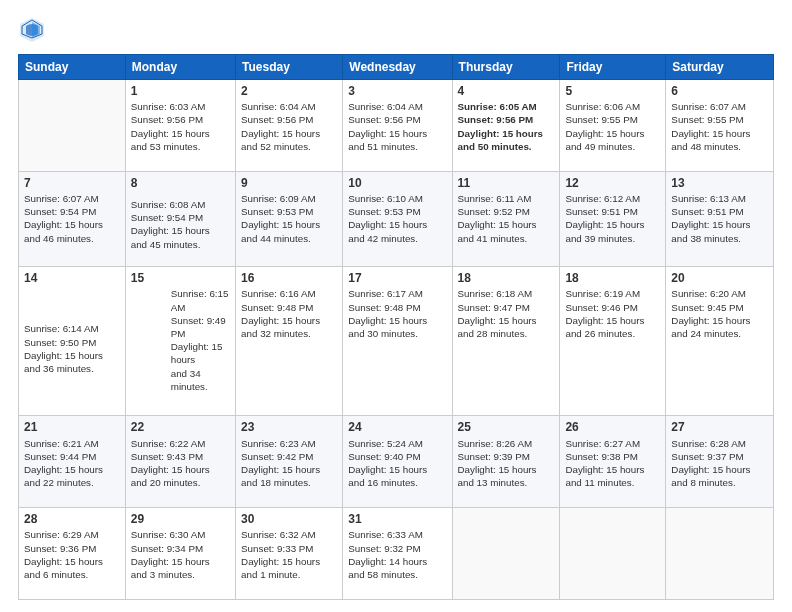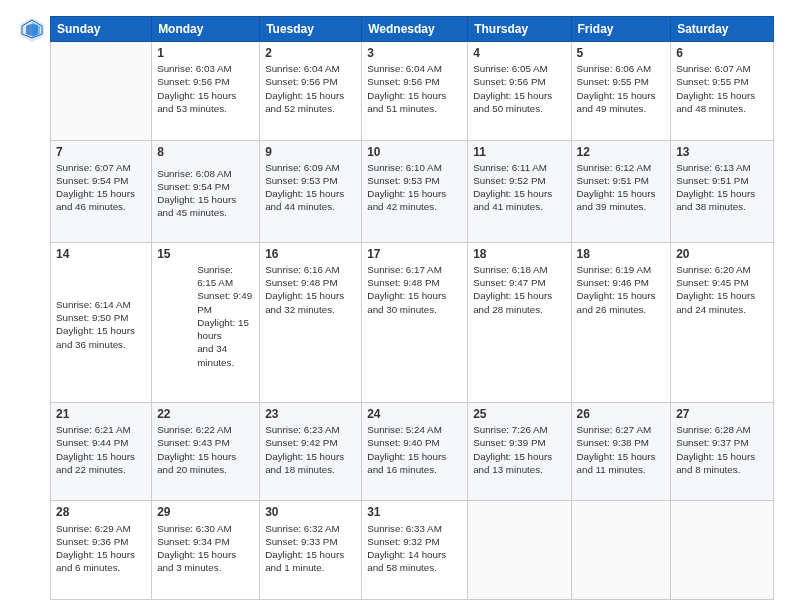--- a/index.html
+++ b/index.html
@@ -8,21 +8,21 @@
       background: #fff;
       width: 792px;
       height: 612px;
       overflow: hidden;
     }
     .page {
       width: 792px;
       height: 612px;
       padding: 16px 18px 12px 18px;
       display: flex;
-      flex-direction: row;
+      flex-direction: column;
     }
     .header {
       display: flex;
       justify-content: space-between;
       align-items: flex-start;
       margin-bottom: 10px;
     }
     .logo {
       display: flex;
       align-items: center;
@@ -155,21 +155,21 @@
           </td>
           <td>
             <span class="day-number">3</span>
             <div class="day-info" style="white-space: pre-line;">Sunrise: 6:04 AM
 Sunset: 9:56 PM
 Daylight: 15 hours
 and 51 minutes.</div>
           </td>
           <td>
             <span class="day-number">4</span>
-            <div class="day-info" style="white-space: pre-line;">Sunrise: 6:05 AM
+            <div class="day-info" style="white-space: pre-line; font-weight: bold;">Sunrise: 6:05 AM
 Sunset: 9:56 PM
 Daylight: 15 hours
 and 50 minutes.</div>
           </td>
           <td>
             <span class="day-number">5</span>
             <div class="day-info" style="white-space: pre-line;">Sunrise: 6:06 AM
 Sunset: 9:55 PM
 Daylight: 15 hours
 and 49 minutes.</div>
@@ -308,21 +308,21 @@
           </td>
           <td>
             <span class="day-number">24</span>
             <div class="day-info" style="white-space: pre-line;">Sunrise: 5:24 AM
 Sunset: 9:40 PM
 Daylight: 15 hours
 and 16 minutes.</div>
           </td>
           <td>
             <span class="day-number">25</span>
-            <div class="day-info" style="white-space: pre-line;">Sunrise: 7:26 AM
+            <div class="day-info" style="white-space: pre-line;">Sunrise: 8:26 AM
 Sunset: 9:39 PM
 Daylight: 15 hours
 and 13 minutes.</div>
           </td>
           <td>
             <span class="day-number">26</span>
             <div class="day-info" style="white-space: pre-line;">Sunrise: 6:27 AM
 Sunset: 9:38 PM
 Daylight: 15 hours
 and 11 minutes.</div>

